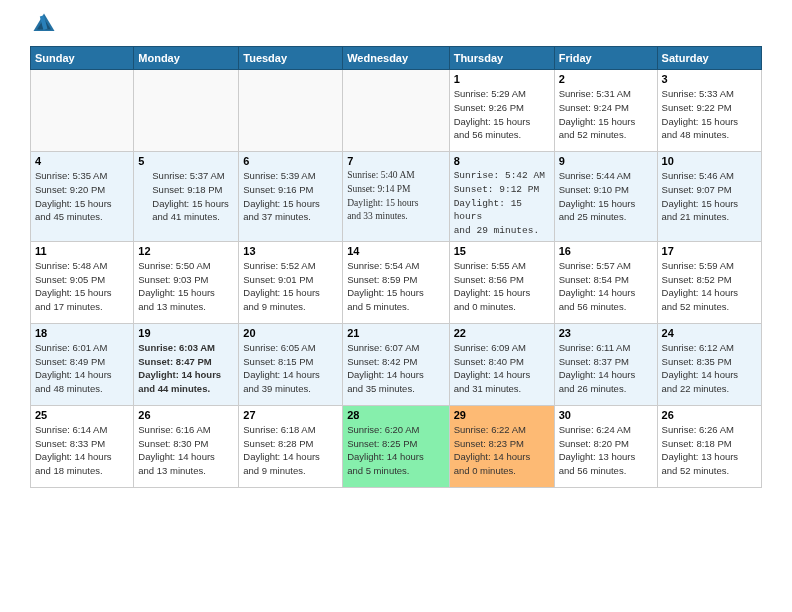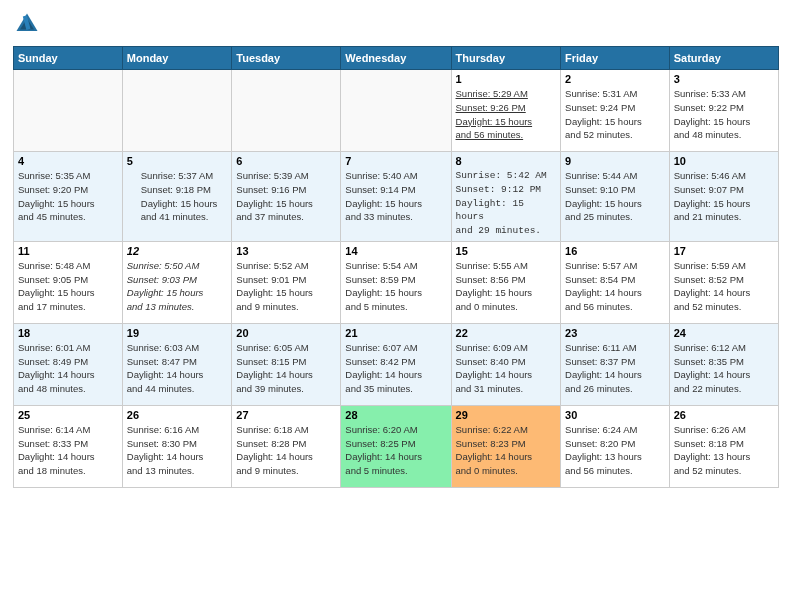--- a/index.html
+++ b/index.html
@@ -6,21 +6,21 @@
     body {
       width: 792px;
       height: 612px;
       font-family: Arial, sans-serif;
       background: #fff;
       overflow: hidden;
     }
     .page {
       width: 792px;
       height: 612px;
-      padding: 10px 13px;
+      padding: 10px 30px;
     }
     .header {
       display: flex;
       justify-content: space-between;
       align-items: flex-start;
       margin-bottom: 8px;
     }
     .logo {
       display: flex;
       align-items: center;
@@ -127,21 +127,21 @@
         </tr>
     </thead>
     <tbody id="calendar-body">
     <tr>
           <td class="empty" style="background: rgb(249, 249, 249);"></td>
           <td class="empty" style="background: rgb(249, 249, 249);"></td>
           <td class="empty" style="background: rgb(249, 249, 249);"></td>
           <td class="empty" style="background: rgb(249, 249, 249);"></td>
           <td style="background: rgb(255, 255, 255);">
             <div class="day-num">1</div>
-            <div class="day-info" style="white-space: pre-line; text-decoration: underline;">Sunrise: 5:29 AM
+            <div class="day-info" style="white-space: pre-line;">Sunrise: 5:29 AM
 Sunset: 9:26 PM
 Daylight: 15 hours
 and 56 minutes.</div>
           </td>
           <td style="background: rgb(255, 255, 255);">
             <div class="day-num">2</div>
             <div class="day-info" style="white-space: pre-line;">Sunrise: 5:31 AM
 Sunset: 9:24 PM
 Daylight: 15 hours
 and 52 minutes.</div>
@@ -171,21 +171,21 @@
           </td>
           <td style="background: rgb(234, 244, 251);">
             <div class="day-num">6</div>
             <div class="day-info" style="white-space: pre-line;">Sunrise: 5:39 AM
 Sunset: 9:16 PM
 Daylight: 15 hours
 and 37 minutes.</div>
           </td>
           <td style="background: rgb(234, 244, 251);">
             <div class="day-num">7</div>
-            <div class="day-info" style="white-space: pre-line;">Sunrise: 5:40 AM
+            <div class="day-info" style="white-space: pre-line; font-family: Liberation Serif, serif;">Sunrise: 5:40 AM
 Sunset: 9:14 PM
 Daylight: 15 hours
 and 33 minutes.</div>
           </td>
           <td style="background: rgb(234, 244, 251);">
             <div class="day-num">8</div>
             <div class="day-info" style="white-space: pre-line; font-family: Liberation Mono, monospace;">Sunrise: 5:42 AM
 Sunset: 9:12 PM
 Daylight: 15 hours
 and 29 minutes.</div>
@@ -206,21 +206,21 @@
           </td>
         </tr>
         <tr>
           <td style="background: rgb(255, 255, 255);">
             <div class="day-num">11</div>
             <div class="day-info" style="white-space: pre-line;">Sunrise: 5:48 AM
 Sunset: 9:05 PM
 Daylight: 15 hours
 and 17 minutes.</div>
           </td>
-          <td style="background: rgb(255, 255, 255); font-style: italic;">
+          <td style="background: rgb(255, 255, 255);">
             <div class="day-num">12</div>
             <div class="day-info" style="white-space: pre-line;">Sunrise: 5:50 AM
 Sunset: 9:03 PM
 Daylight: 15 hours
 and 13 minutes.</div>
           </td>
           <td style="background: rgb(255, 255, 255);">
             <div class="day-num">13</div>
             <div class="day-info" style="white-space: pre-line;">Sunrise: 5:52 AM
 Sunset: 9:01 PM
@@ -259,21 +259,21 @@
         <tr>
           <td style="background: rgb(234, 244, 251);">
             <div class="day-num">18</div>
             <div class="day-info" style="white-space: pre-line;">Sunrise: 6:01 AM
 Sunset: 8:49 PM
 Daylight: 14 hours
 and 48 minutes.</div>
           </td>
           <td style="background: rgb(234, 244, 251);">
             <div class="day-num">19</div>
-            <div class="day-info" style="white-space: pre-line;">Sunrise: 6:03 AM
+            <div class="day-info" style="white-space: pre-line; font-weight: bold;">Sunrise: 6:03 AM
 Sunset: 8:47 PM
 Daylight: 14 hours
 and 44 minutes.</div>
           </td>
           <td style="background: rgb(234, 244, 251);">
             <div class="day-num">20</div>
             <div class="day-info" style="white-space: pre-line;">Sunrise: 6:05 AM
 Sunset: 8:15 PM
 Daylight: 14 hours
 and 39 minutes.</div>

